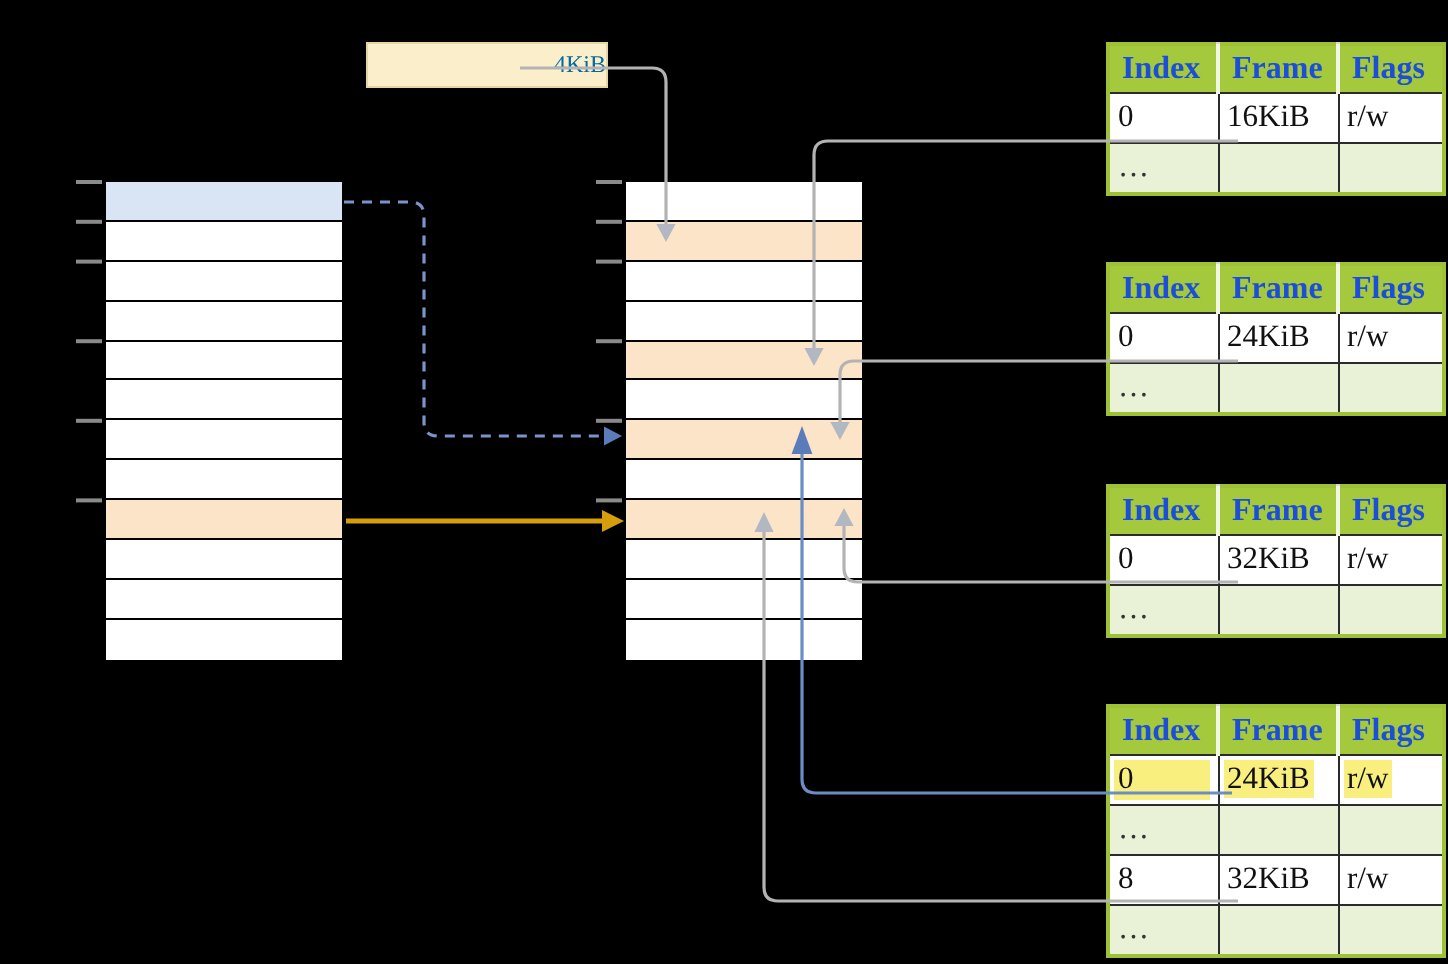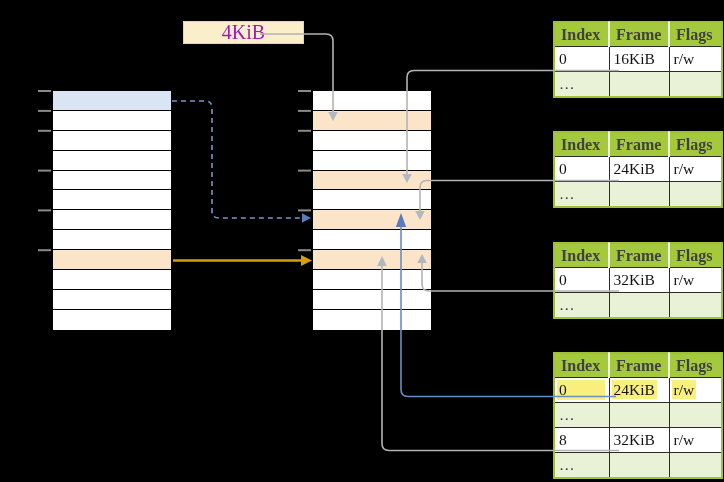--- a/index.html
+++ b/index.html
@@ -4,36 +4,36 @@
 <style>
   html,body{margin:0;padding:0;background:#000;}
   .canvas{
     position:relative;width:724px;height:482px;background:var(--background,#000);
     overflow:hidden;font-family:"Liberation Serif","DejaVu Serif",serif;
   }
   
   .label-box{
     position:absolute;left:183px;top:21px;width:119px;height:21px;
     background:var(--label-cream,#fbeecb);border:1px solid #e6d6a6;
-    text-align:center;line-height:21px;font-size:20px;color:#a21caf;
+    text-align:right;line-height:21px;font-size:12px;color:#0369a1;
   }
   
   .memcol{
     position:absolute;top:90px;width:118px;background:#fff;
     border:1px solid #000;
   }
   .mrow{height:19.9px;border-bottom:1px solid #000;box-sizing:border-box;background:#fff;}
   .mrow:last-child{border-bottom:none;}
   .mrow.row-blue{background:var(--row-blue,#d9e4f5);}
   .mrow.row-orange{background:var(--row-orange,#fce4c9);}
   
   .ptable{position:absolute;left:553px;}
   .ptable table{border-collapse:collapse;border:2px solid var(--table-border-green,#9ec135);}
   .ptable th{
-    background:var(--table-header-green,#a4c93c);color:#404040;font-weight:bold;
+    background:var(--table-header-green,#a4c93c);color:#1d4ed8;font-weight:bold;
     font-size:16px;text-align:left;padding:0 0 0 6px;height:23px;
     border-right:2px solid rgba(255,255,255,.85);border-bottom:1px solid #2b2b2b;
   }
   .ptable th:last-child{border-right:none;}
   .ptable td{
     height:24px;font-size:15.5px;color:#111;padding:0 0 0 4px;background:#fff;
     border:1px solid var(--cell-border,#2b2b2b);vertical-align:middle;
   }
   .ptable tr.alt td{background:var(--table-alt-green,#e9f1d6);color:#333;}
   .ptable .hl{background:var(--highlight-yellow,#f8ef7e);padding:1px 2px;margin-left:-2px;}

